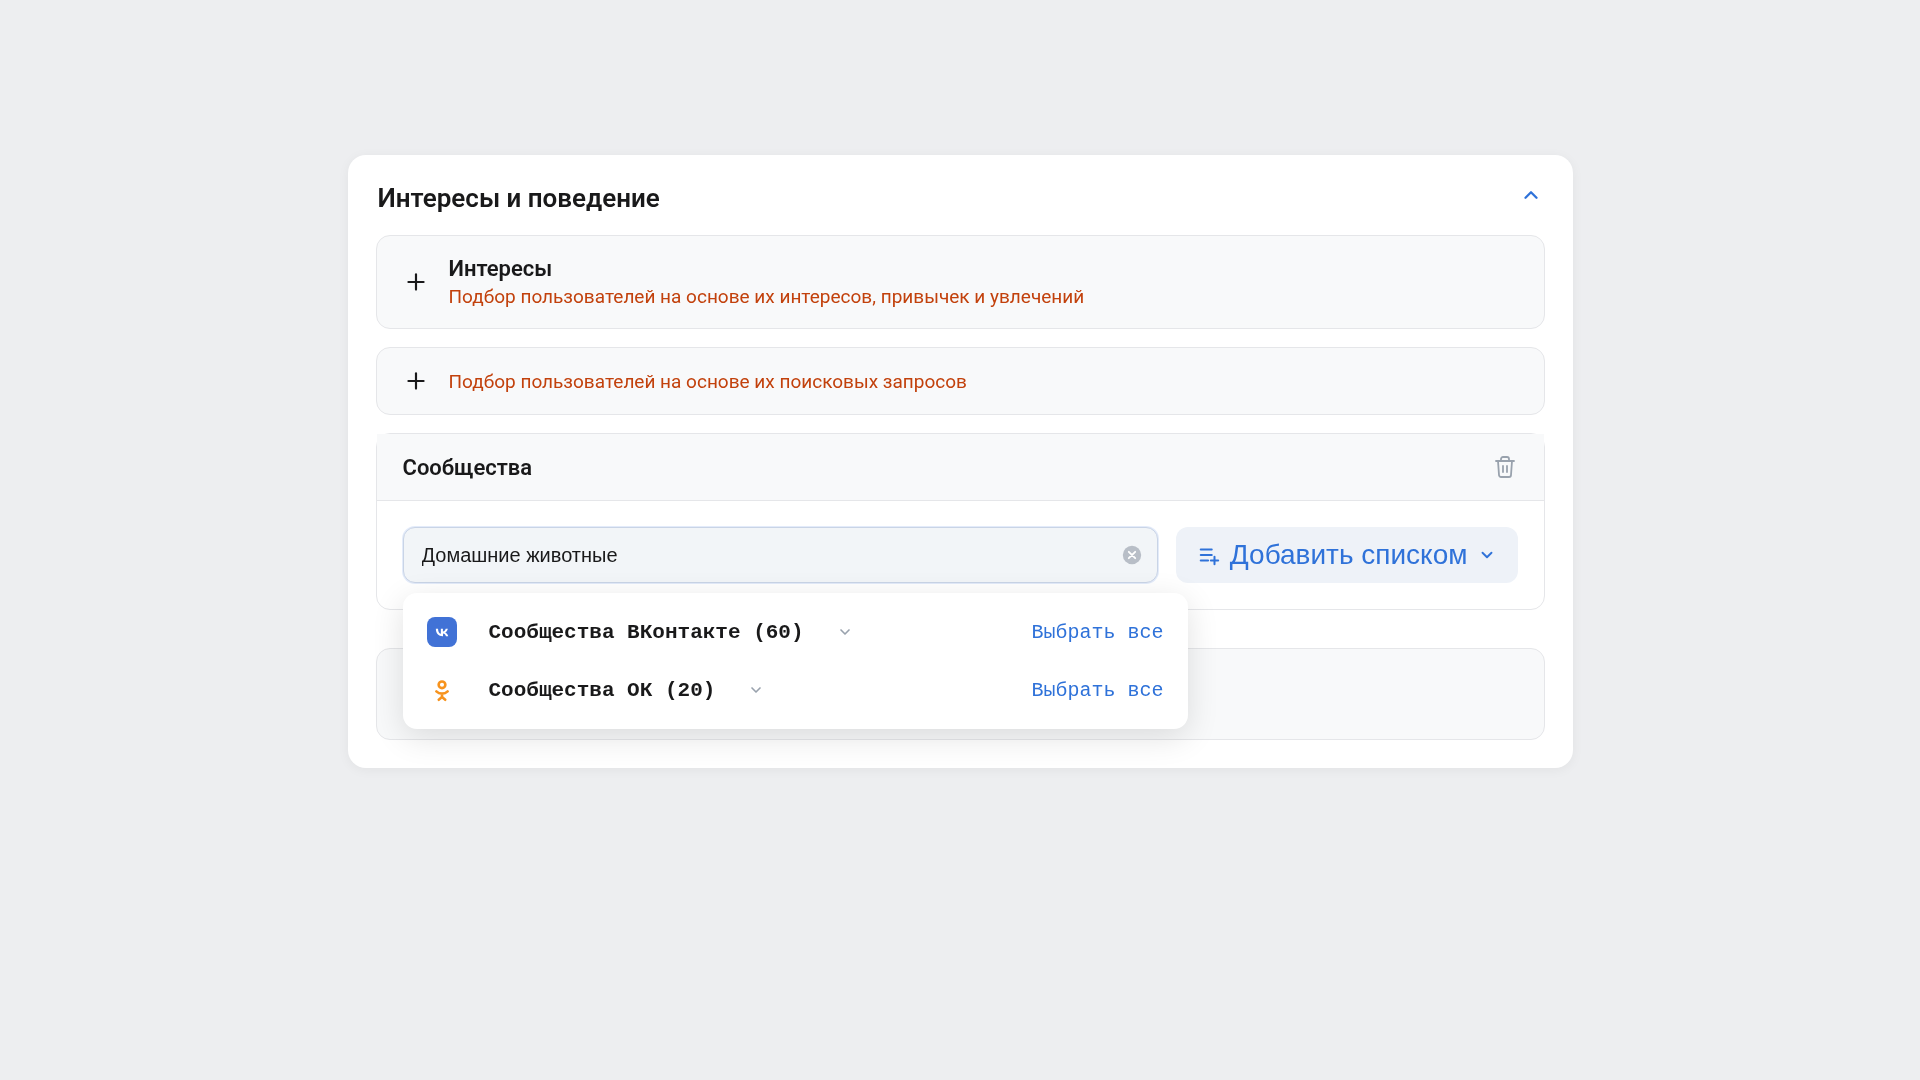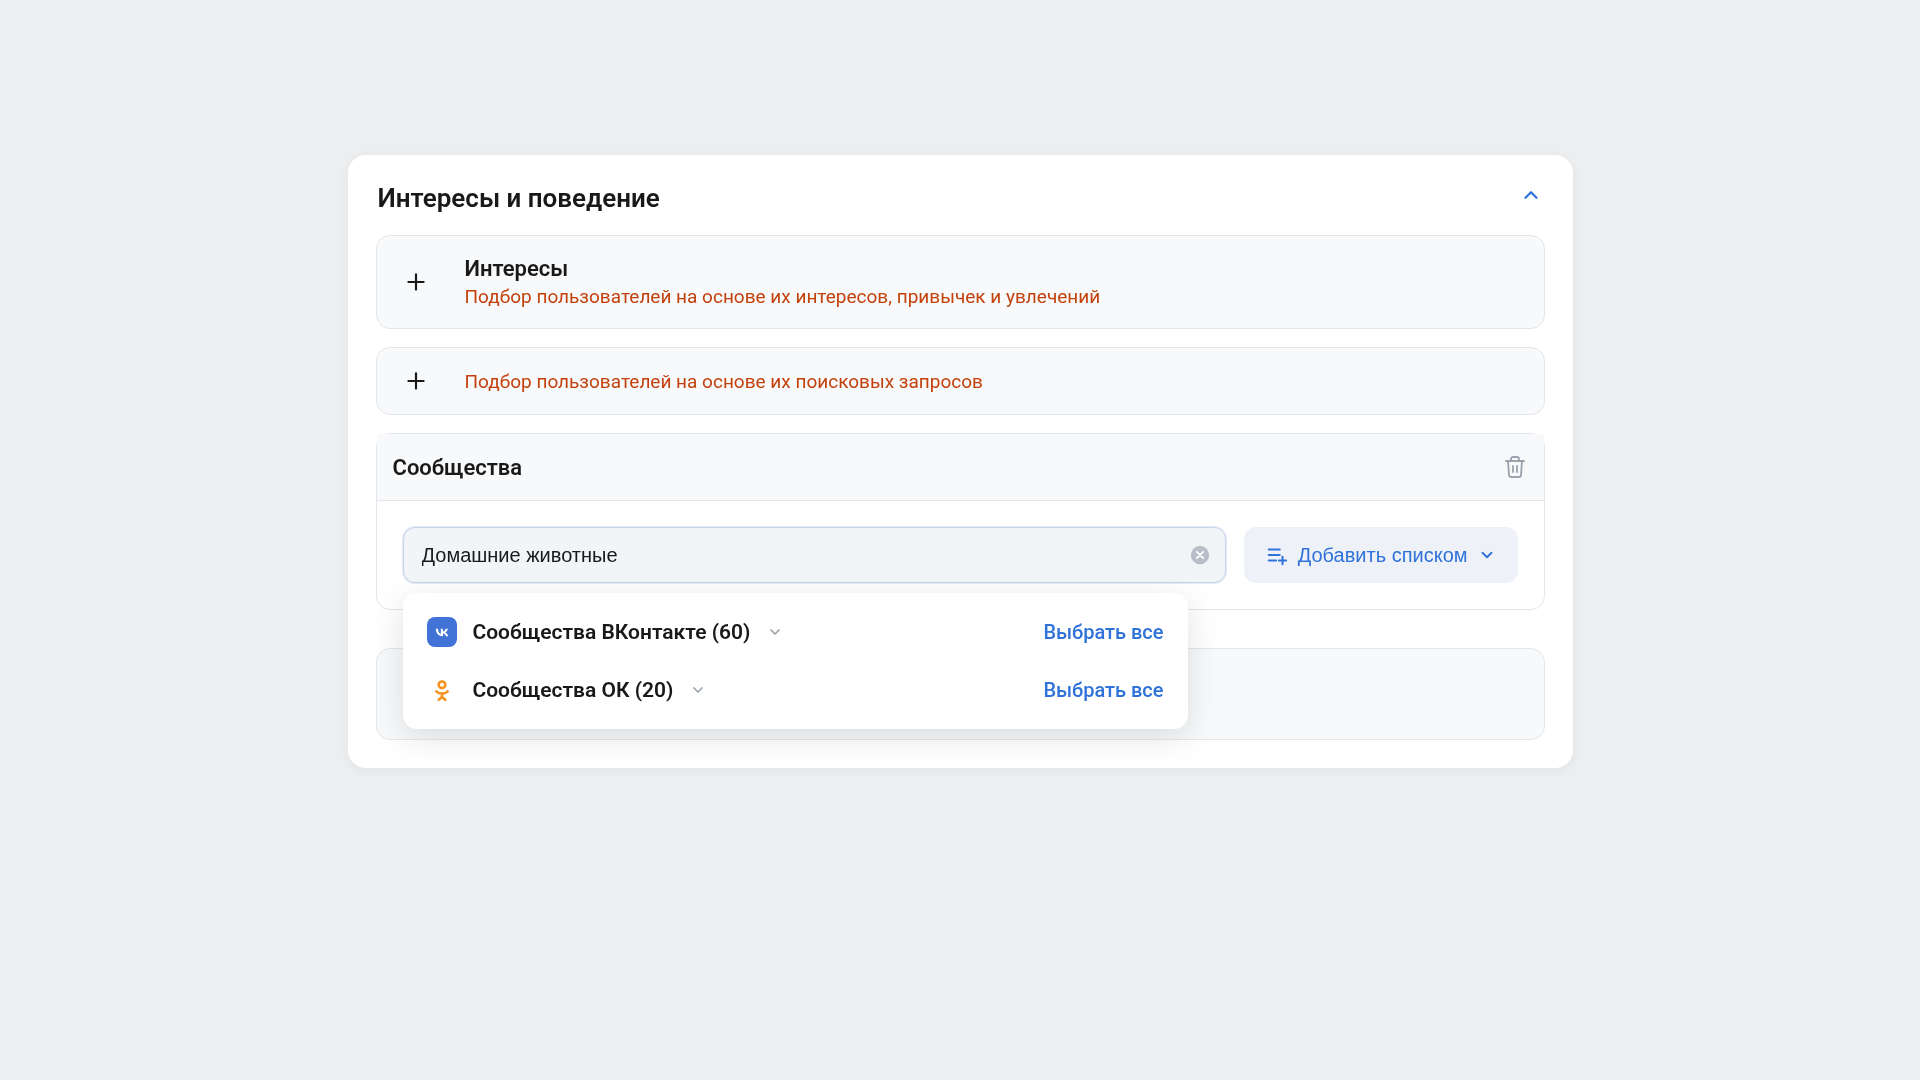--- a/index.html
+++ b/index.html
@@ -41,21 +41,21 @@
       justify-content: center;
       cursor: pointer;
     }
     .option-row {
       background: #f8f9fa;
       border: 1px solid #e5e6e9;
       border-radius: 14px;
       padding: 20px 26px;
       display: flex;
       align-items: center;
-      gap: 36px;
+      gap: 20px;
       margin-bottom: 18px;
       cursor: pointer;
     }
     .plus-icon {
       width: 26px;
       height: 26px;
       display: flex;
       align-items: center;
       justify-content: center;
       flex-shrink: 0;
@@ -73,21 +73,21 @@
     }
     .communities-block {
       border: 1px solid #e5e6e9;
       border-radius: 14px;
       overflow: visible;
       position: relative;
     }
     .communities-header {
       background: #f8f9fa;
       border-bottom: 1px solid #e5e6e9;
-      padding: 20px 16px;
+      padding: 20px 26px;
       display: flex;
       justify-content: space-between;
       align-items: center;
     }
     .communities-title {
       font-size: 22px;
       font-weight: 600;
       color: #19191a;
     }
     .trash-icon {
@@ -135,41 +135,42 @@
     }
     .add-list-btn {
       height: 56px;
       background: #eef2f8;
       border: none;
       border-radius: 12px;
       padding: 0 22px;
       display: flex;
       align-items: center;
       gap: 10px;
-      font-size: 20px;
+      font-size: 28px;
       font-weight: 500;
       color: #2f72d9;
       cursor: pointer;
     }
     .dropdown {
       position: absolute;
       top: 92px;
       left: 26px;
       width: 785px;
       background: #ffffff;
       border-radius: 14px;
       box-shadow: 0 8px 32px rgba(0,0,0,0.12);
       padding: 10px 0;
       z-index: 10;
     }
     .dropdown-row {
       display: flex;
       align-items: center;
       padding: 14px 24px;
-      gap: 16px;
+      gap: 32px;
+      font-family: Liberation Mono, monospace;
     }
     .social-badge {
       width: 30px;
       height: 30px;
       border-radius: 8px;
       display: flex;
       align-items: center;
       justify-content: center;
       flex-shrink: 0;
     }

